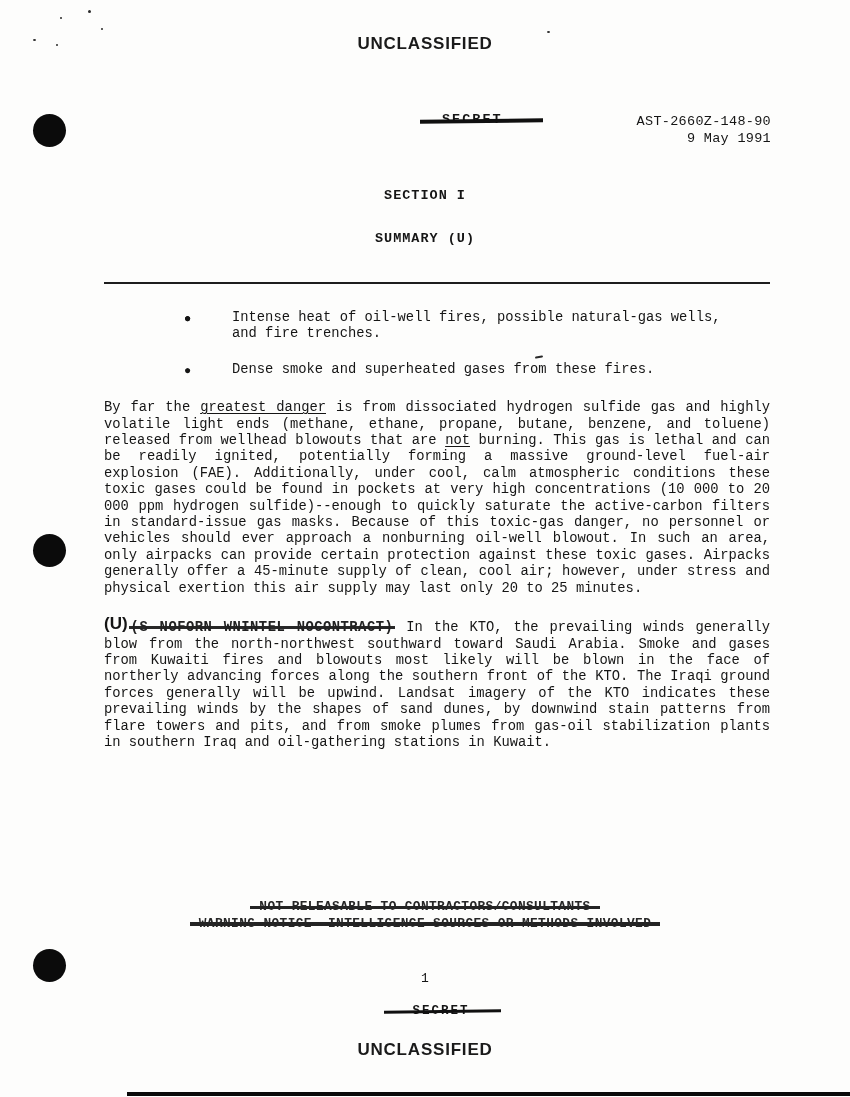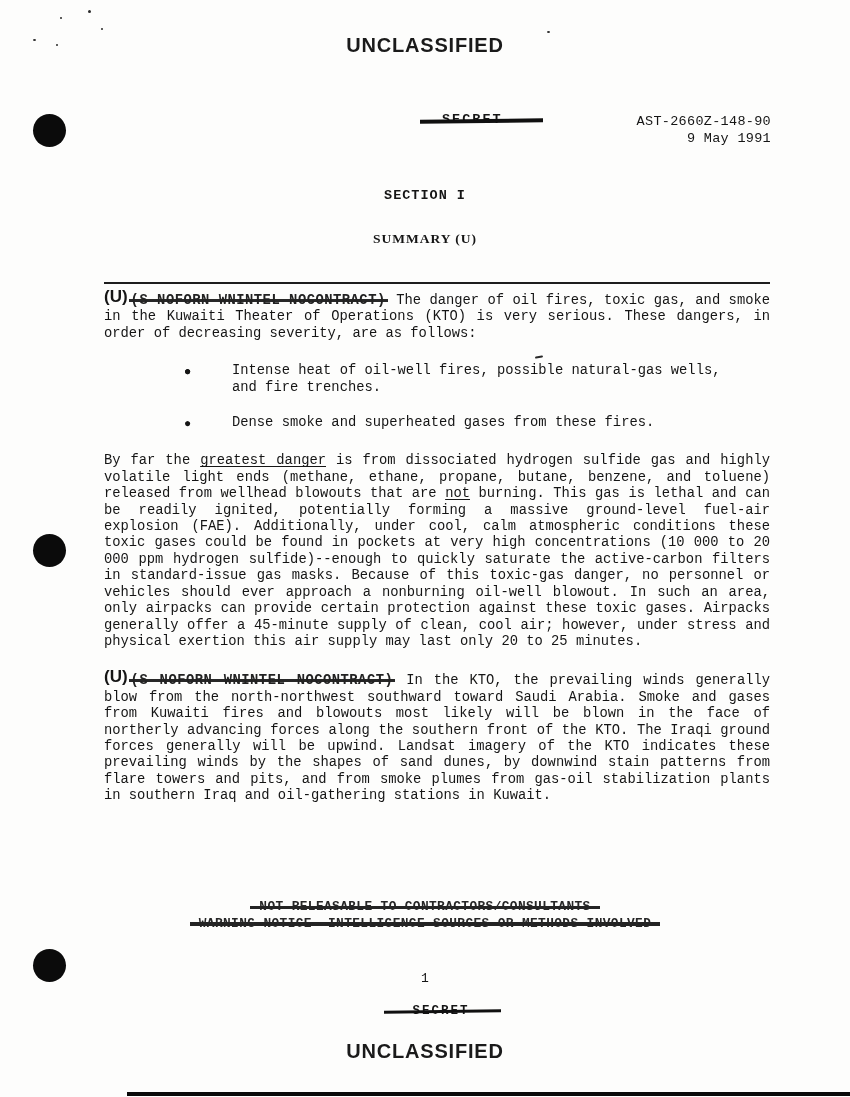--- a/index.html
+++ b/index.html
@@ -44,21 +44,21 @@
     background: #0a0a0a;
   }
 
   
   .banner {
     position: absolute;
     left: 0; right: 0;
     text-align: center;
     font-family: "Liberation Sans", sans-serif;
     font-weight: 700;
-    font-size: 20px;
+    font-size: 17px;
     letter-spacing: 0.8px;
     color: #1a1a1a;
   }
   .banner-top { top: 34px; }
   .banner-bottom { top: 1040px; }
 
   
   .secret-top {
     position: absolute;
     top: 112px; left: 404px;
@@ -113,21 +113,21 @@
   
   .section-title, .section-subtitle {
     position: absolute;
     left: 0; right: 0;
     text-align: center;
     font-size: 13.5px;
     font-weight: 600;
     letter-spacing: 1px;
   }
   .section-title { top: 188px; }
-  .section-subtitle { top: 231px; font-family: Liberation Serif, serif; }
+  .section-subtitle { top: 231px; }
 
   .rule {
     position: absolute;
     top: 282px; left: 104px;
     width: 666px; height: 2px;
     background: #1d1d1d;
   }
 
   
   .body {
@@ -220,22 +220,20 @@
     <div>AST-2660Z-148-90</div>
     <div>9 May 1991</div>
   </div>
 
   <div class="section-title">SECTION I</div>
   <div class="section-subtitle">SUMMARY (U)</div>
   <div class="rule"></div>
 
   <div class="body">
 
-    <p class="para"><span class="handmark">(U)</span><span class="redacted">(S NOFORN WNINTEL NOCONTRACT)</span>
-      <span>The danger of oil fires, toxic gas, and smoke in the Kuwaiti Theater of Operations (KTO) is very serious. These dangers, in order of decreasing severity, are as follows:</span></p>
 
     <ul class="bullets">
       <li class="bullet-item"><span class="bullet-glyph">●</span></li>
       <li class="bullet-item"><span class="bullet-glyph">●</span><span>Intense heat of oil-well fires, possible natural-gas wells,
 and fire trenches.</span></li>
       <li class="bullet-item"><span class="bullet-glyph">●</span><span>Dense smoke and superheated gases from these fires.</span></li>
     </ul>
 
     <p class="para"><span>By far the </span><span class="u">greatest danger</span><span> is from dissociated hydrogen sulfide gas and highly volatile light ends (methane, ethane, propane, butane, benzene, and toluene) released from wellhead blowouts that are </span><span class="u">not</span><span> burning.  This gas is lethal and can be readily ignited, potentially forming a massive ground-level fuel-air explosion (FAE).  Additionally, under cool, calm atmospheric conditions these toxic gases could be found in pockets at very high concentrations (10 000 to 20 000 ppm hydrogen sulfide)--enough to quickly saturate the active-carbon filters in standard-issue gas masks.  Because of this toxic-gas danger, no personnel or vehicles should ever approach a nonburning oil-well blowout.  In such an area, only airpacks can provide certain protection against these toxic gases.  Airpacks generally offer a 45-minute supply of clean, cool air; however, under stress and physical exertion this air supply may last only 20 to 25 minutes.</span></p>
 

